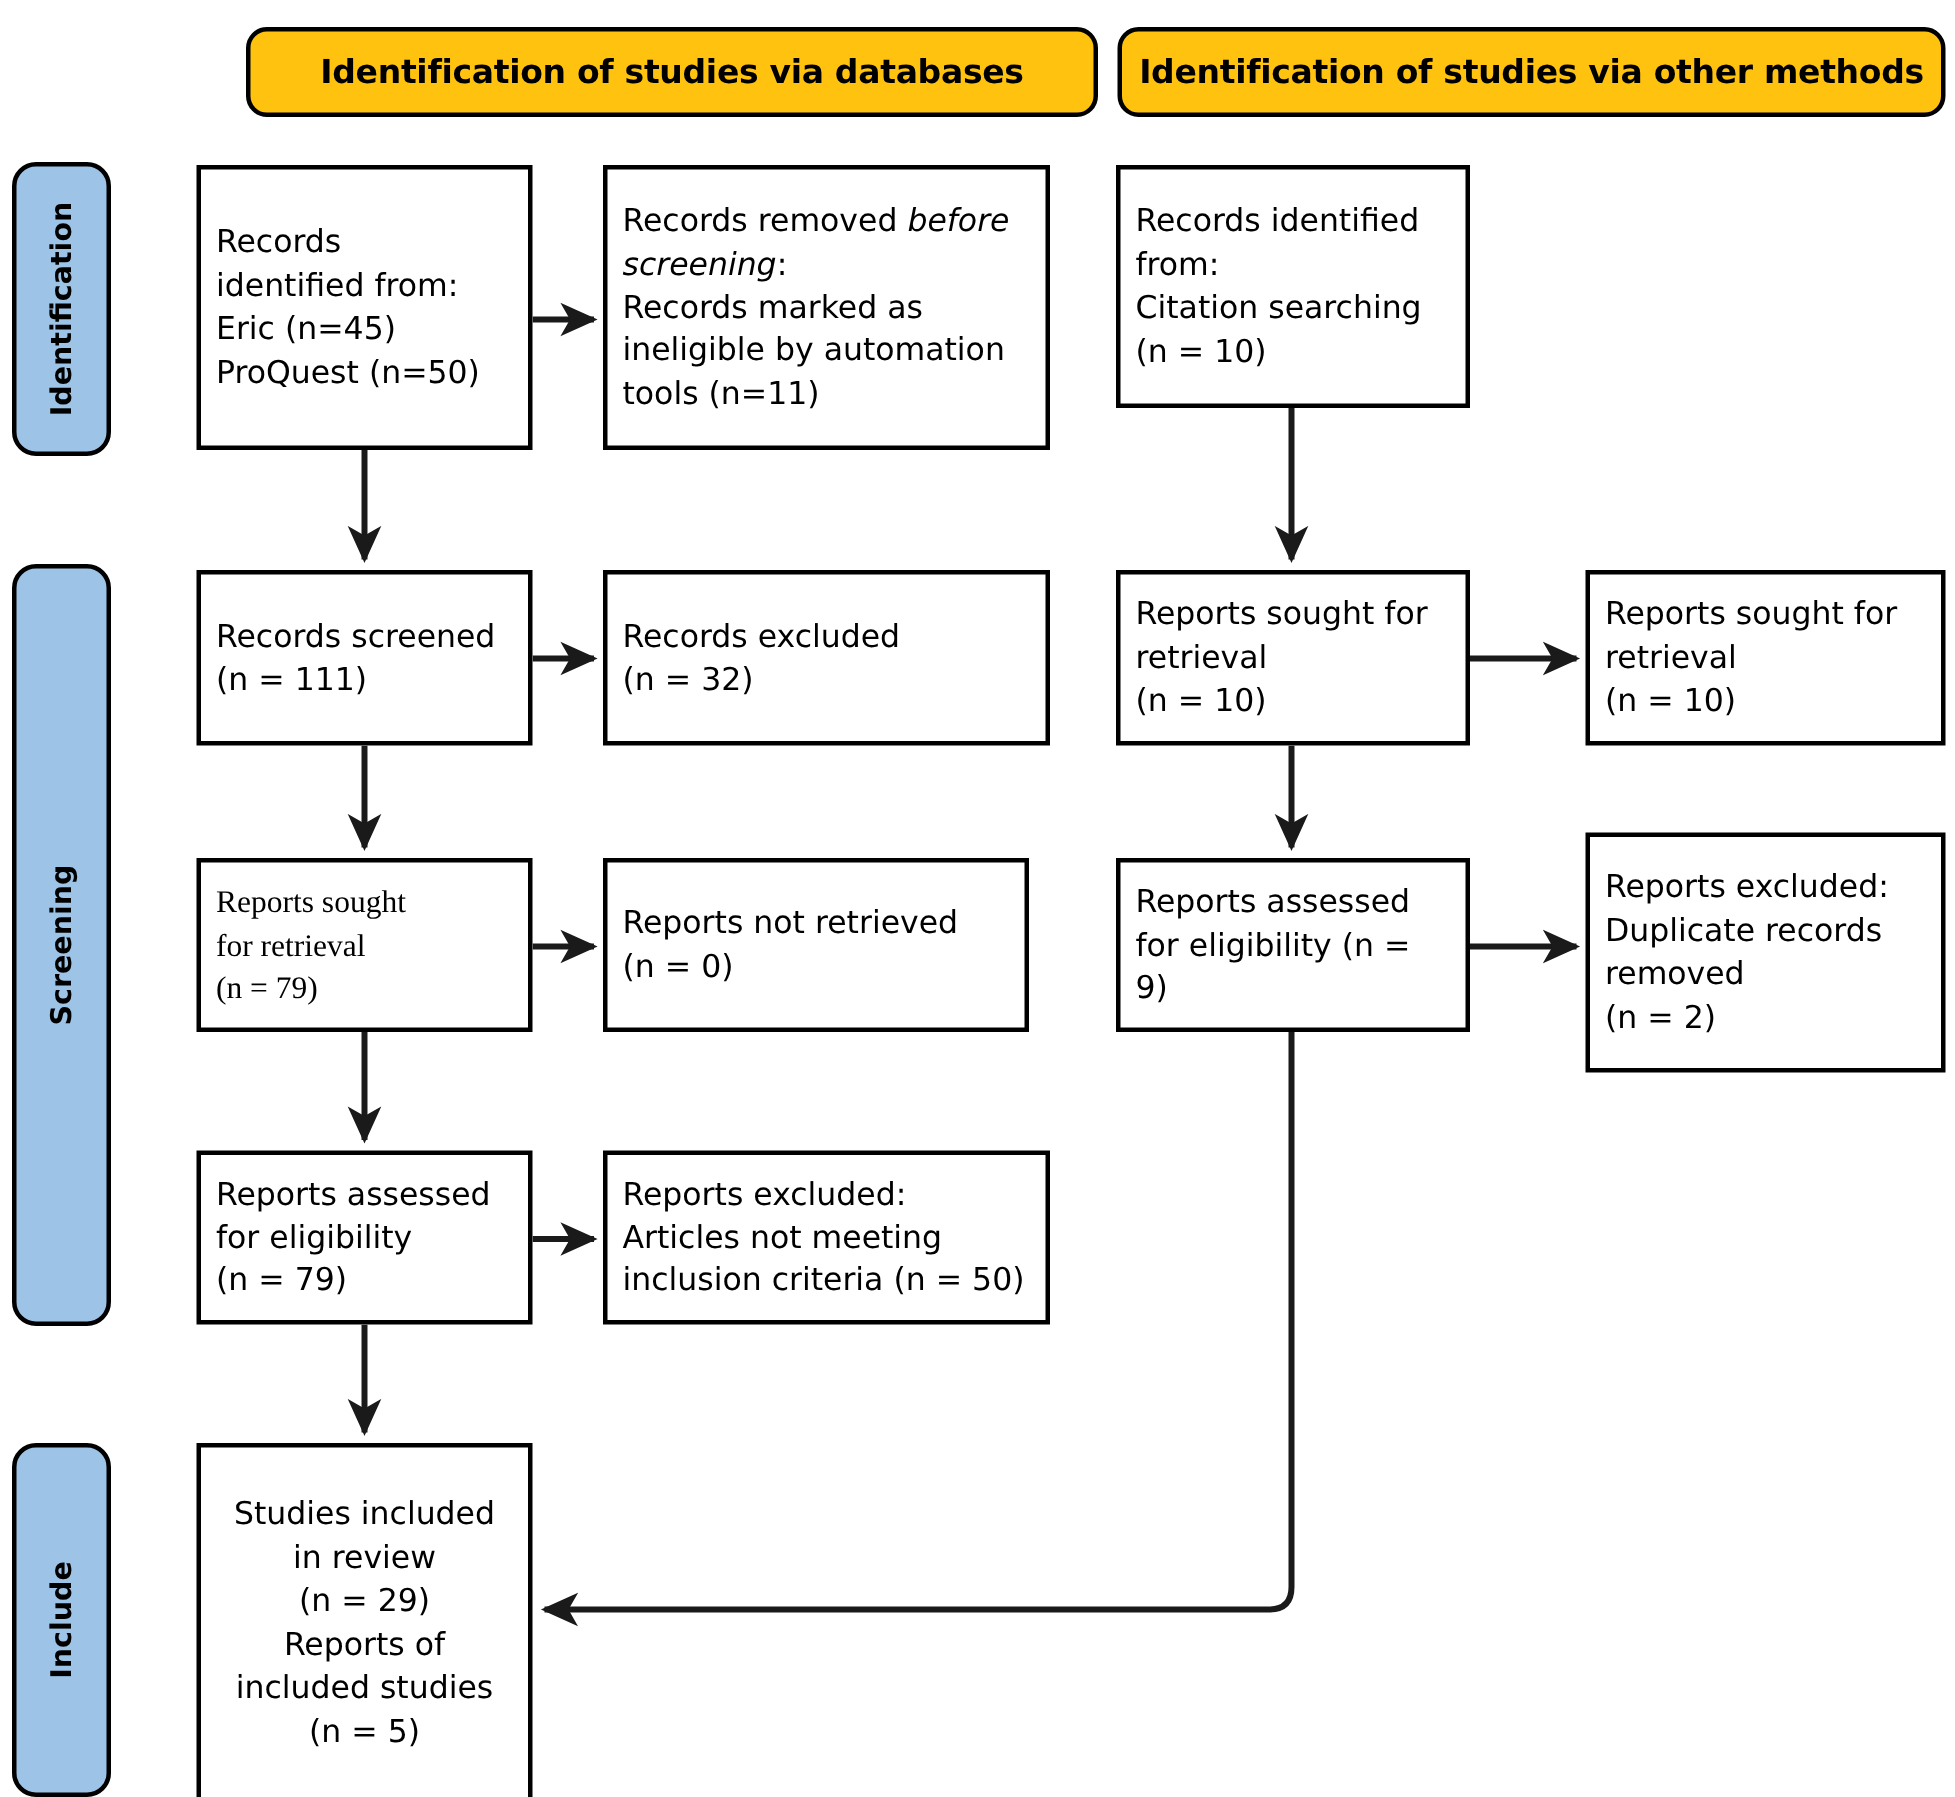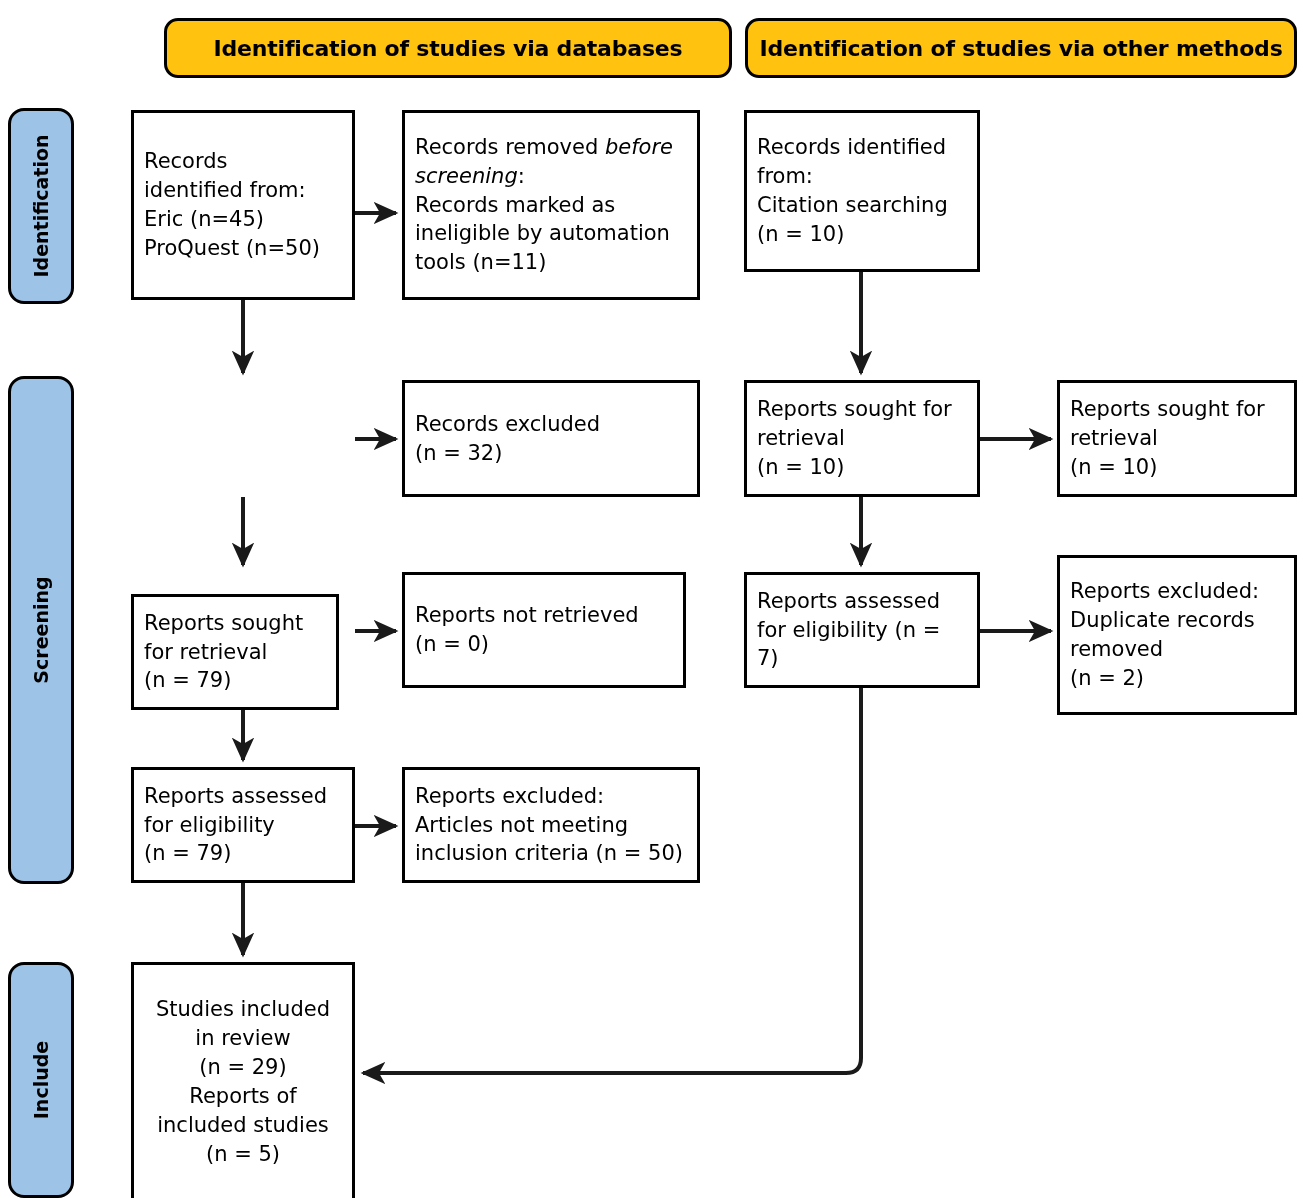--- a/index.html
+++ b/index.html
@@ -81,21 +81,21 @@
   }
   .flow-box.centered { text-align: center; align-items: center; }
   .flow-box .line { white-space: pre-wrap; }
   .flow-box .line em { font-style: italic; }
 
   
   #box-records-identified { left: 131px; top: 110px; width: 224px; height: 190px; }
   #box-records-removed    { left: 402px; top: 110px; width: 298px; height: 190px; }
   #box-records-screened   { left: 131px; top: 380px; width: 224px; height: 117px; }
   #box-records-excluded   { left: 402px; top: 380px; width: 298px; height: 117px; }
-  #box-reports-sought     { left: 131px; top: 594px; width: 208px; height: 116px; }
+  #box-reports-sought     { left: 131px; top: 572px; width: 224px; height: 116px; font-family: Liberation Serif, serif; }
   #box-reports-notret     { left: 402px; top: 572px; width: 284px; height: 116px; }
   #box-reports-assessed   { left: 131px; top: 767px; width: 224px; height: 116px; }
   #box-reports-excluded   { left: 402px; top: 767px; width: 298px; height: 116px; }
   #box-studies-included   { left: 131px; top: 962px; width: 224px; height: 240px; }
 
   
   #box-other-identified   { left: 744px; top: 110px; width: 236px; height: 162px; }
   #box-other-sought       { left: 744px; top: 380px; width: 236px; height: 117px; }
   #box-other-sought-2     { left: 1057px; top: 380px; width: 240px; height: 117px; }
   #box-other-assessed     { left: 744px; top: 572px; width: 236px; height: 116px; }
@@ -165,20 +165,24 @@
   </div>
 
   <div class="flow-box" id="box-records-removed">
     <span class="line"><span>Records removed </span><em>before</em></span>
     <span class="line"><em>screening</em><span>:</span></span>
     <span class="line">Records marked as</span>
     <span class="line">ineligible by automation</span>
     <span class="line">tools (n=11)</span>
   </div>
 
+  <div class="flow-box" id="box-records-screened">
+    <span class="line">Records screened</span>
+    <span class="line">(n = 111)</span>
+  </div>
 
   <div class="flow-box" id="box-records-excluded">
     <span class="line">Records excluded</span>
     <span class="line">(n = 32)</span>
   </div>
 
   <div class="flow-box" id="box-reports-sought">
     <span class="line">Reports sought</span>
     <span class="line">for retrieval</span>
     <span class="line">(n = 79)</span>
@@ -224,21 +228,21 @@
   </div>
 
   <div class="flow-box" id="box-other-sought-2">
     <span class="line">Reports sought for</span>
     <span class="line">retrieval</span>
     <span class="line">(n = 10)</span>
   </div>
 
   <div class="flow-box" id="box-other-assessed">
     <span class="line">Reports assessed</span>
-    <span class="line">for eligibility (n = 7)</span>
+    <span class="line">for eligibility (n = 9)</span>
   </div>
 
   <div class="flow-box" id="box-other-excluded">
     <span class="line">Reports excluded:</span>
     <span class="line">Duplicate records</span>
     <span class="line">removed</span>
     <span class="line">(n = 2)</span>
   </div>
 
 </div>

